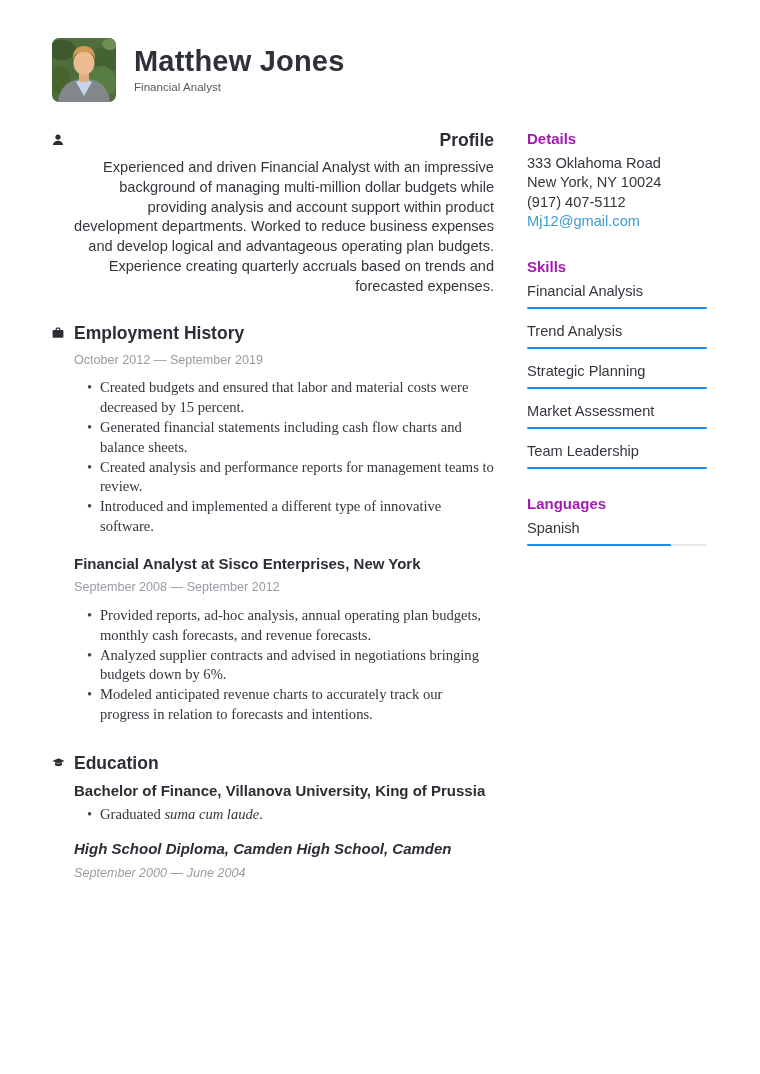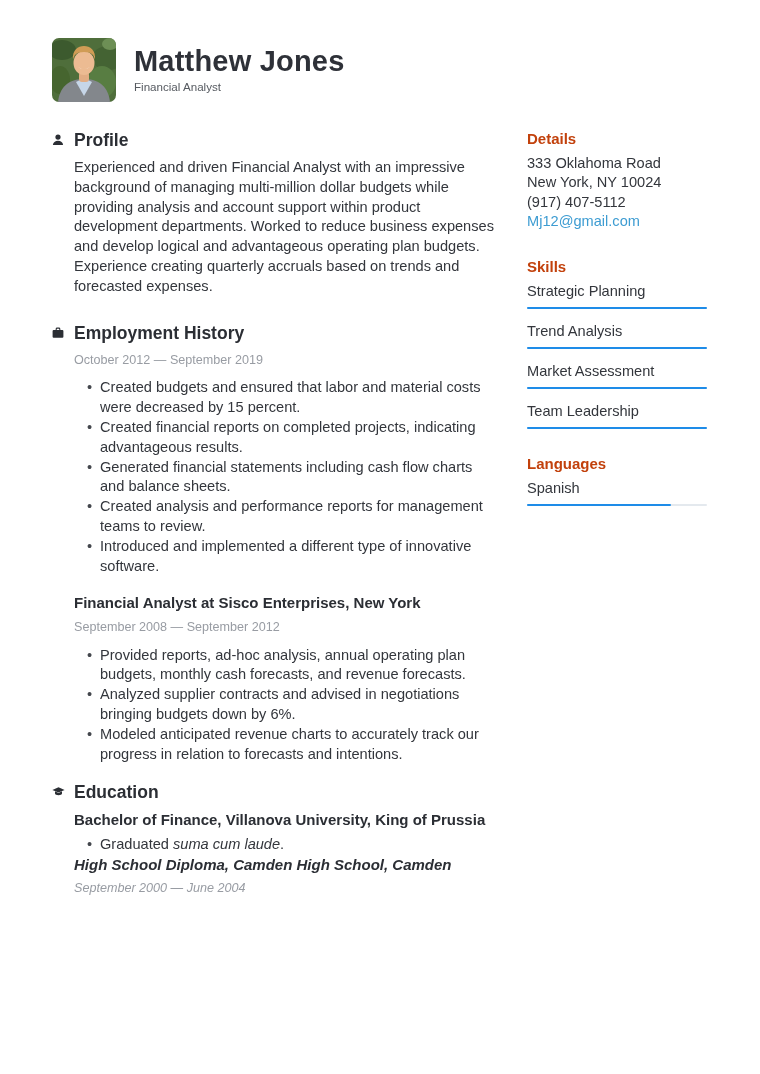--- a/index.html
+++ b/index.html
@@ -20,39 +20,39 @@
   .left-col { width:442px; flex:0 0 auto; }
   .right-col { width:180px; flex:0 0 auto; margin-left:33px; }
 
   
   .section { display:grid; grid-template-columns:22px 1fr; }
   .sec-icon { grid-column:1; padding-top:4px; }
   .sec-icon svg { display:block; }
   .sec-heading { grid-column:2; font-size:17.5px; font-weight:700; color:#2b2e34; margin-bottom:7px; }
   .sec-body { grid-column:2; font-size:14.6px; line-height:19.8px; color:#33363c; }
 
-  .section-profile { margin-bottom:26px; }
-  .section-employment { margin-bottom:18px; }
+  .section-profile { margin-bottom:26px;text-align:right; }
+  .section-employment { margin-bottom:28px; }
   .section-education { margin-bottom:24px; }
 
   .job { margin-bottom:17px; }
   .job:last-child { margin-bottom:0; }
   .job-title { font-size:15px; font-weight:700; color:#2b2e34; line-height:1.3; margin-bottom:5px; }
   .job-dates { font-size:12.6px; color:#989ca3; margin-bottom:8px; }
-  ul.bullets { list-style:none; padding-left:26px; }
+  ul.bullets { list-style:none; padding-left:26px;font-family:Liberation Serif, serif; }
   ul.bullets li { position:relative; font-size:14.6px; line-height:19.8px; color:#33363c; }
   ul.bullets li::before { content:"\2022"; position:absolute; left:-13px; color:#44474d; }
 
-  .edu-item { }
+  .edu-item { margin-bottom:14px; }
   .edu-item:last-child { margin-bottom:0;font-style:italic; }
   .edu-bullet { margin-top:1px; }
 
   
   .side-group { margin-bottom:26px; }
-  .side-heading { font-size:15px; font-weight:700; color:#c2410c; margin-bottom:7px; }
+  .side-heading { font-size:15px; font-weight:700; color:#a21caf; margin-bottom:7px; }
   .side-line { font-size:14.6px; line-height:19.4px; color:#33363c; }
   a.email-link { color:var(--link,#3d9cd2); text-decoration:none; font-size:14.6px; line-height:19.4px; display:inline-block; }
 
   .skill { margin-bottom:13px; }
   .skill-label { font-size:14.6px; color:#33363c; line-height:19px; margin-bottom:6px; }
   .bar { width:100%; height:2px; background:#e4e9ee; border-radius:1px; }
   .bar-fill { height:2px; background:var(--accent,#1e8ce8); border-radius:1px; }
 
   i.it { font-style:italic; }
 </style>
@@ -106,21 +106,20 @@
             <path d="M4.2 3 V2 C4.2 1.5 4.6 1.1 5.1 1.1 H6.9 C7.4 1.1 7.8 1.5 7.8 2 V3" fill="none" stroke="#2b2e34" stroke-width="1.1"></path>
             <rect x="0.6" y="3" width="10.8" height="7.8" rx="1" fill="#2b2e34"></rect>
           </svg>
         </div>
         <div class="sec-heading">Employment History</div>
         <div class="sec-body">
             <div class="job">
               <div class="job-dates">October 2012 — September 2019</div>
               <ul class="bullets">
                 <li>Created budgets and ensured that labor and material costs were decreased by 15 percent.</li>
-                <li>Created financial reports on completed projects, indicating advantageous results.</li>
                 <li>Generated financial statements including cash flow charts and balance sheets.</li>
                 <li>Created analysis and performance reports for management teams to review.</li>
                 <li>Introduced and implemented a different type of innovative software.</li>
               </ul>
             </div>
             <div class="job">
               <div class="job-title">Financial Analyst at Sisco Enterprises, New York</div>
               <div class="job-dates">September 2008 — September 2012</div>
               <ul class="bullets">
                 <li>Provided reports, ad-hoc analysis, annual operating plan budgets, monthly cash forecasts, and revenue forecasts.</li>
@@ -164,27 +163,33 @@
             <div class="side-line">New York, NY 10024</div>
             <div class="side-line">(917) 407-5112</div>
           </div>
         <a class="email-link" href="#">Mj12@gmail.com</a>
       </div>
 
       <div class="side-group">
         <div class="side-heading">Skills</div>
         <div>
             <div class="skill">
+              <div class="skill-label">Financial Analysis</div>
+              <div class="bar">
+                <div class="bar-fill" style="width: 100%;"></div>
+              </div>
+            </div>
+            <div class="skill">
+              <div class="skill-label">Trend Analysis</div>
+              <div class="bar">
+                <div class="bar-fill" style="width: 100%;"></div>
+              </div>
+            </div>
+            <div class="skill">
               <div class="skill-label">Strategic Planning</div>
-              <div class="bar">
-                <div class="bar-fill" style="width: 100%;"></div>
-              </div>
-            </div>
-            <div class="skill">
-              <div class="skill-label">Trend Analysis</div>
               <div class="bar">
                 <div class="bar-fill" style="width: 100%;"></div>
               </div>
             </div>
             <div class="skill">
               <div class="skill-label">Market Assessment</div>
               <div class="bar">
                 <div class="bar-fill" style="width: 100%;"></div>
               </div>
             </div>

